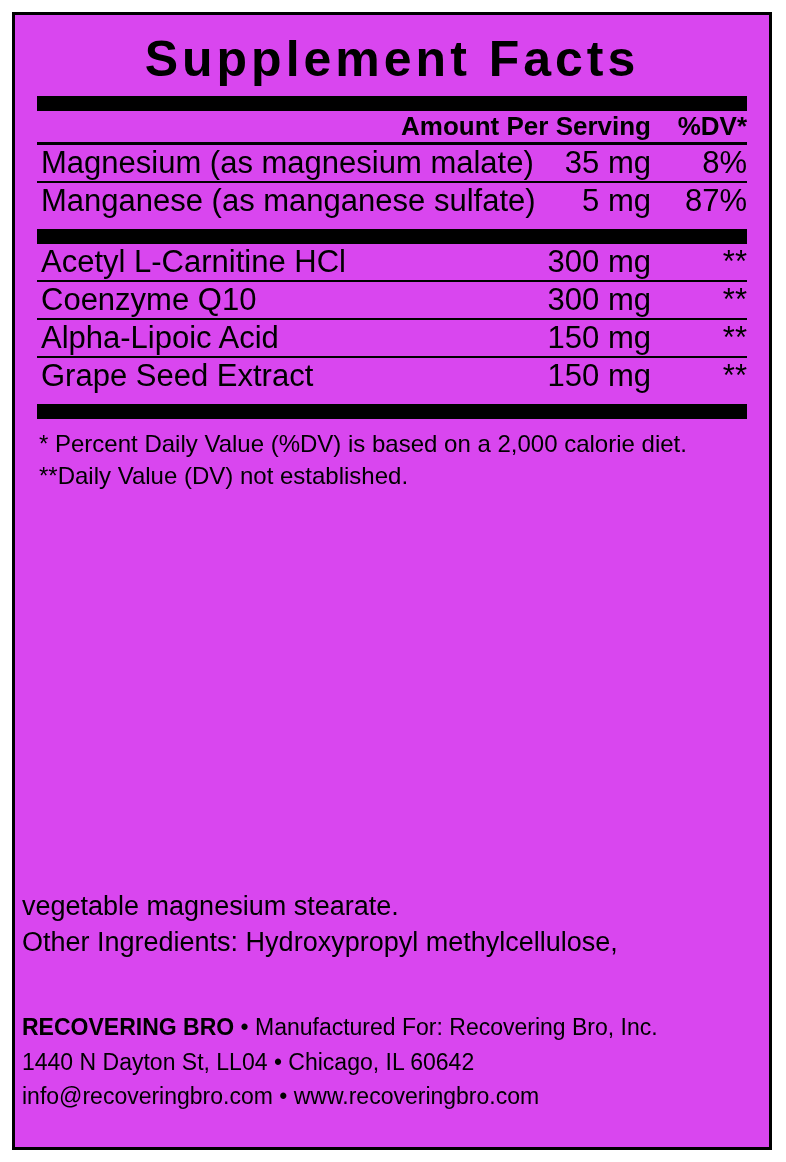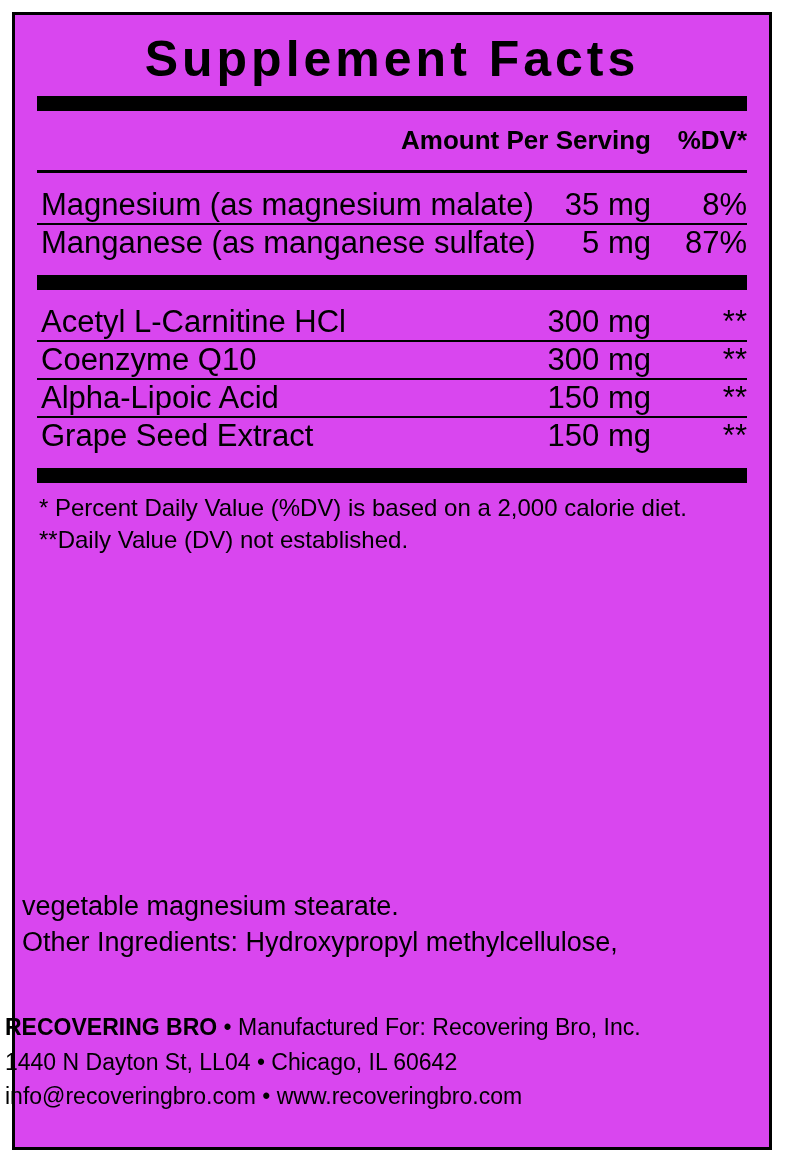--- a/index.html
+++ b/index.html
@@ -50,21 +50,21 @@
     margin: 10px 4px 0 4px;
   }
   .bar-hair {
     height: 3px;
     background: #000;
     margin: 0 4px;
   }
   
   table.facts {
     width: calc(100% - 8px);
-    margin: 14px 4px;
+    margin: 0 4px;
     border-collapse: collapse;
     font-size: 26px;
   }
   table.facts td, table.facts th {
     padding: 0;
     vertical-align: bottom;
   }
   .hdr-row th {
     font-size: 26px;
     font-weight: bold;
@@ -101,21 +101,21 @@
   .other {
     position: absolute;
     left: 22px;
     top: 888px;
     width: 742px;
     font-size: 27px;
     line-height: 1.35;
   }
   .company {
     position: absolute;
-    left: 5px;
+    left: 22px;
     top: 1010px;
     width: 750px;
     font-size: 23px;
     line-height: 1.5;
   }
   .company b { font-weight: bold; }
   .nowrap { white-space: nowrap; }
 </style>
 </head>
 <body>

